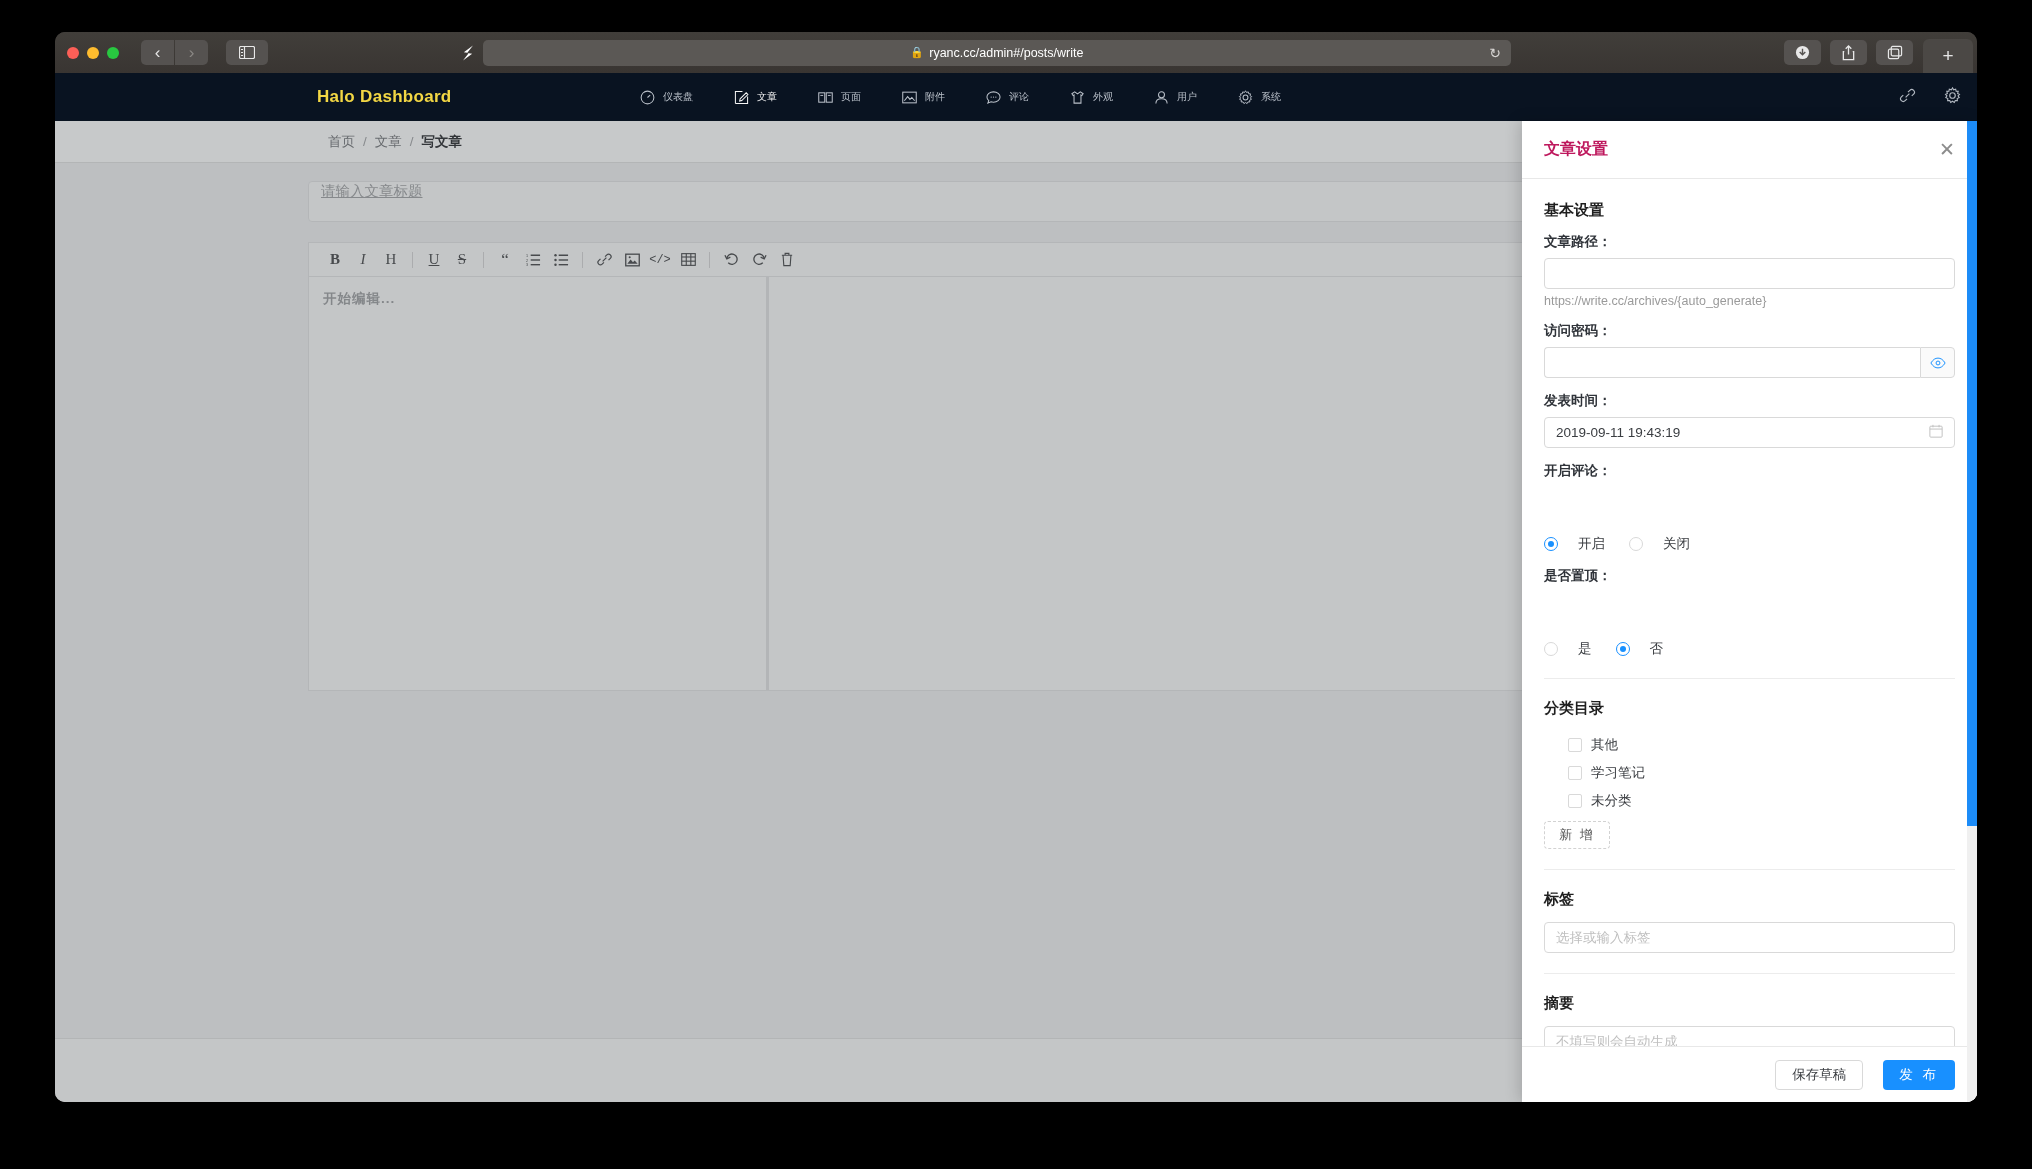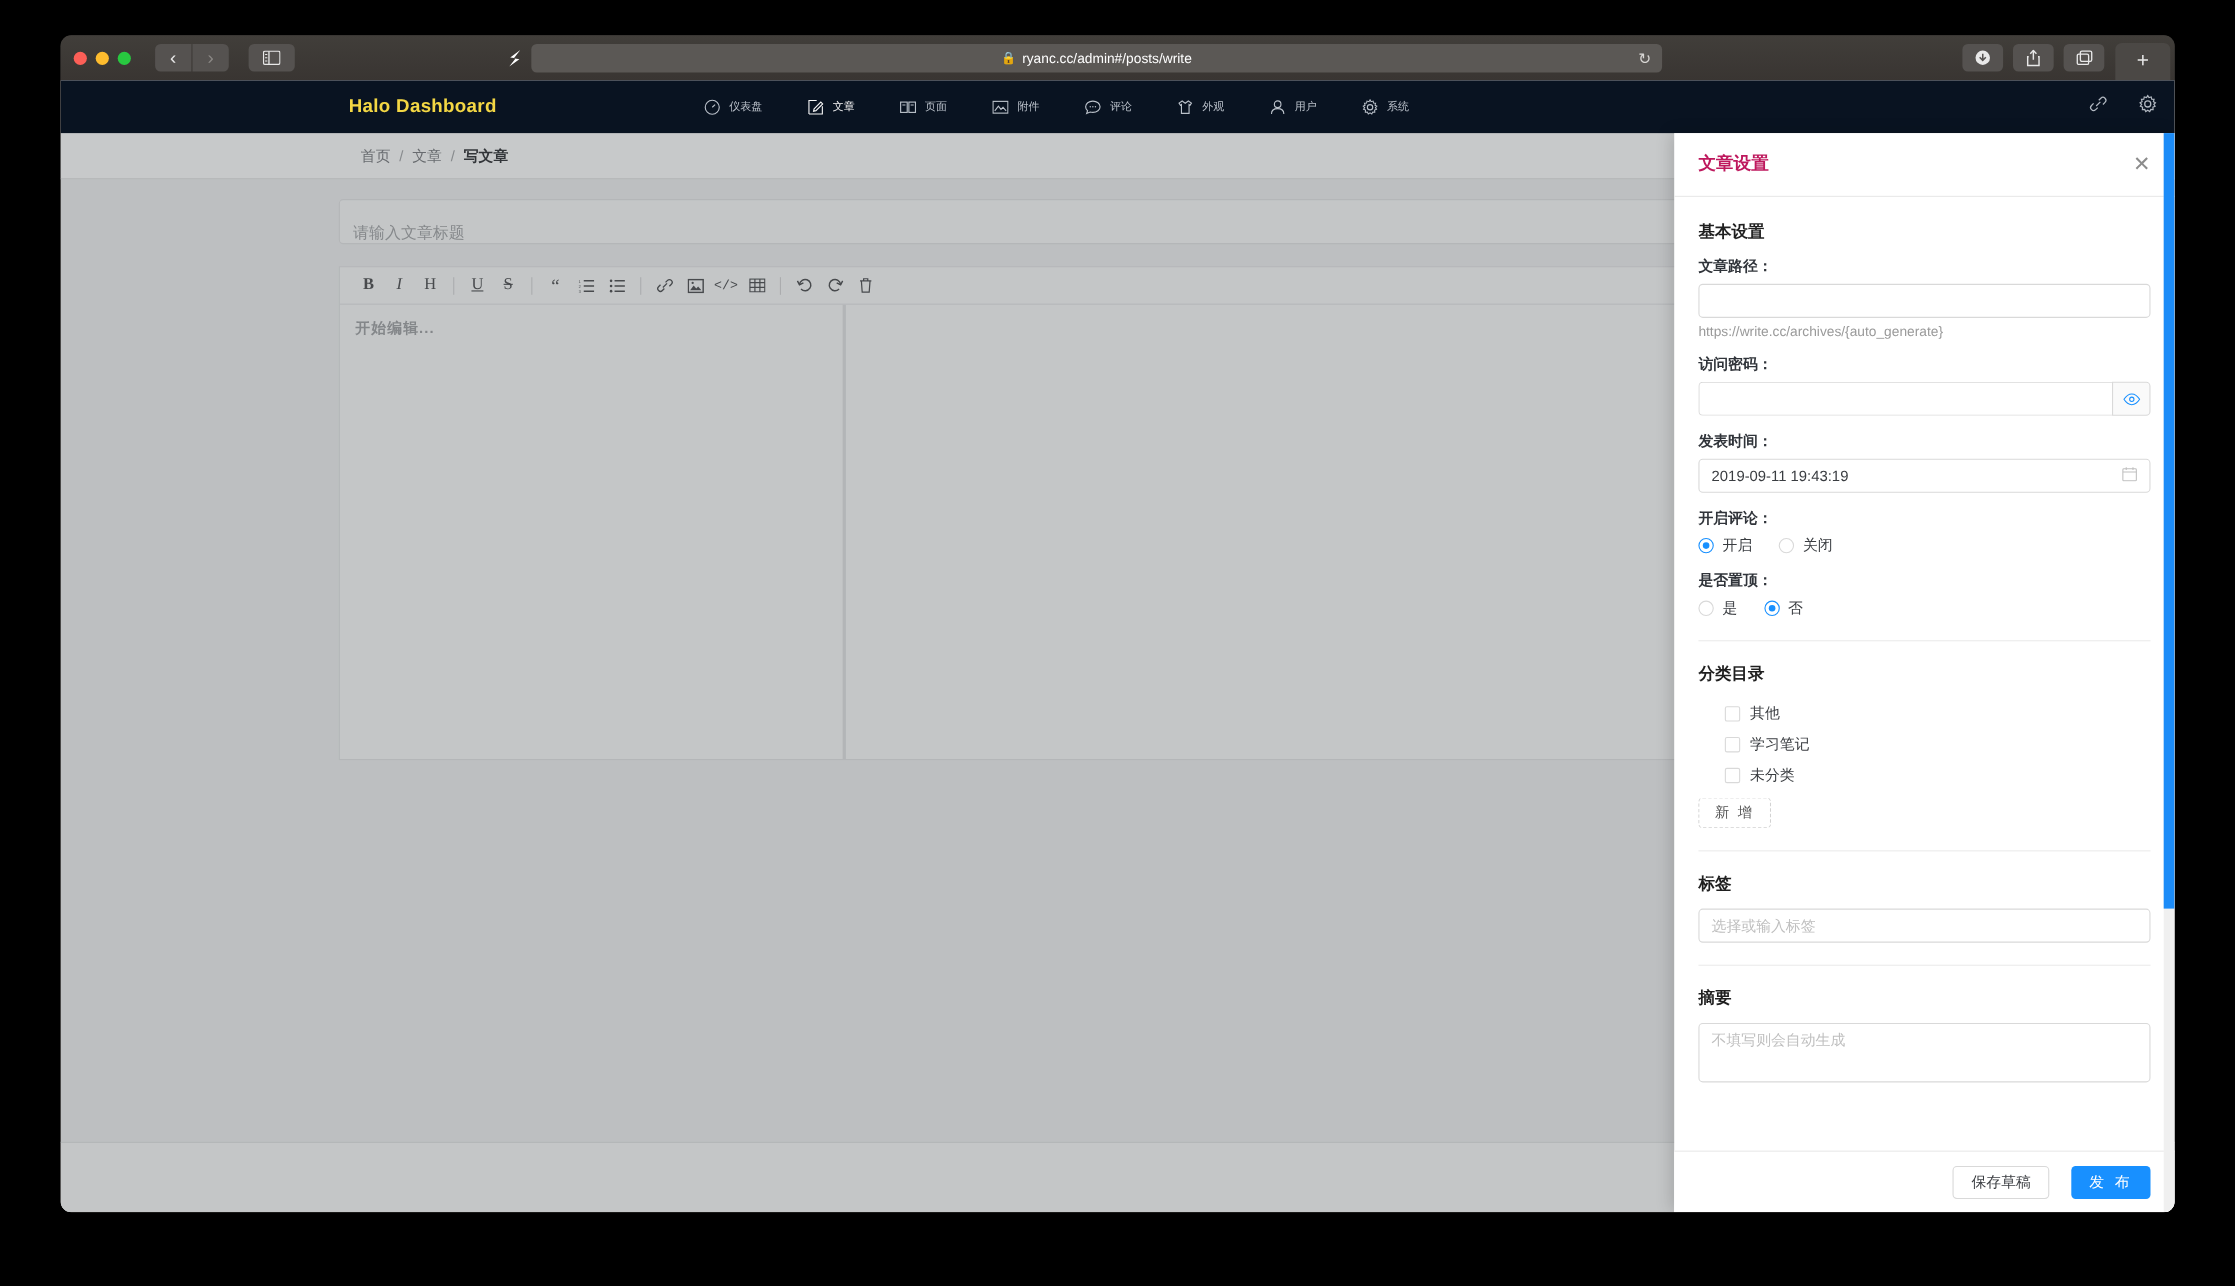--- a/index.html
+++ b/index.html
@@ -142,24 +142,25 @@
 
   
   .title-wrap { padding: 18px 0 0 0; }
   .title-input {
     margin: 0 auto;
     width: 1416px;
     height: 41px;
     background: #cdcfd0;
     border: 1px solid #bcbec0;
     border-radius: 4px;
-    display: flex; align-items: flex-end;
+    display: flex; align-items: flex-start;
     padding-left: 12px;
     color: #8c8f92;
     font-size: 14.5px;
+    text-decoration: underline;
   }
 
   
   .editor-shell {
     margin: 20px auto 0;
     width: 1416px;
     background: #cdcfd0;
   }
   .editor-toolbar {
     height: 34px;
@@ -264,21 +265,21 @@
     border: 1px solid #d9d9d9;
     border-radius: 0 4px 4px 0;
     background: #fafafa;
     display: flex; align-items: center; justify-content: center;
     color: #1890ff;
   }
   .date-input { justify-content: space-between; }
   .date-input .cal { color: #bfbfbf; }
 
   .radio-row { display: flex; align-items: center; gap: 10px; margin-top: 2px; }
-  .radio-opt { display: flex; align-items: center; gap: 8px; margin-right: 14px; }
+  .radio-opt { display: flex; align-items: center; gap: 20px; margin-right: 14px; margin-top: 48px; }
   .radio {
     width: 14px; height: 14px; border-radius: 50%;
     border: 1px solid #d9d9d9; background: #fff;
     position: relative; flex-shrink: 0;
   }
   .radio.checked { border-color: #1890ff; }
   .radio.checked::after {
     content: ""; position: absolute;
     left: 3px; top: 3px; width: 6px; height: 6px;
     border-radius: 50%; background: #1890ff;

